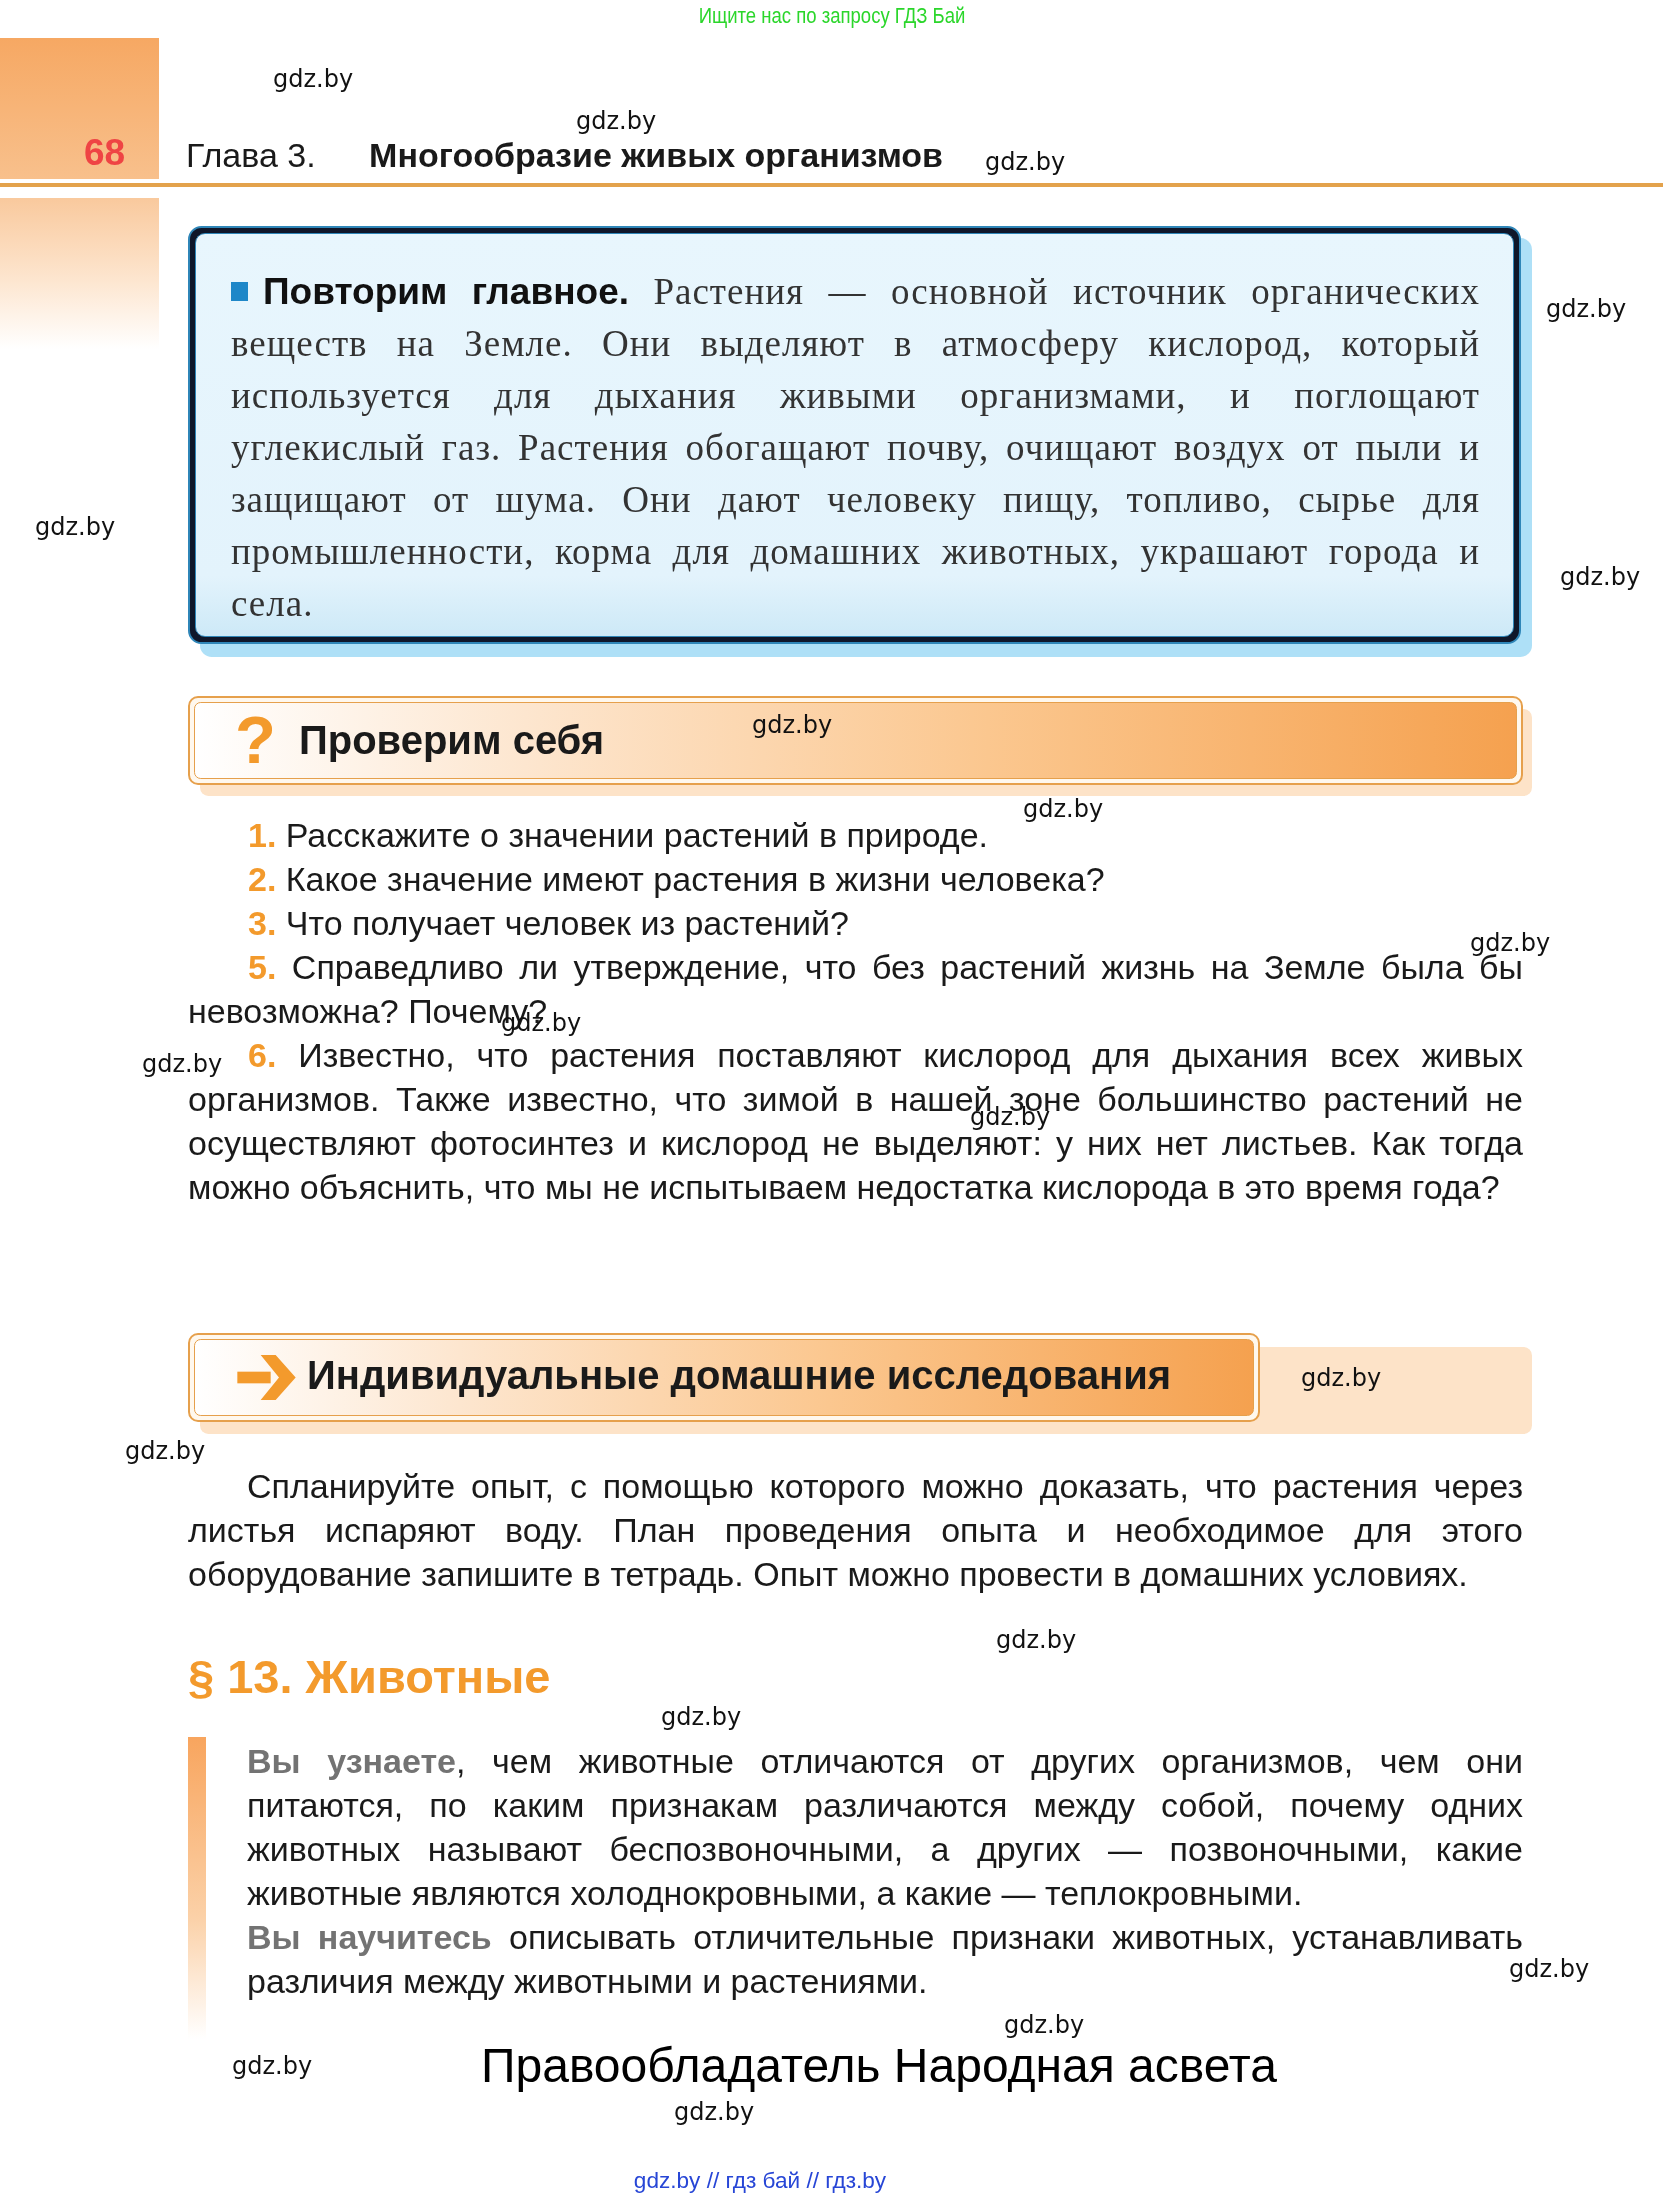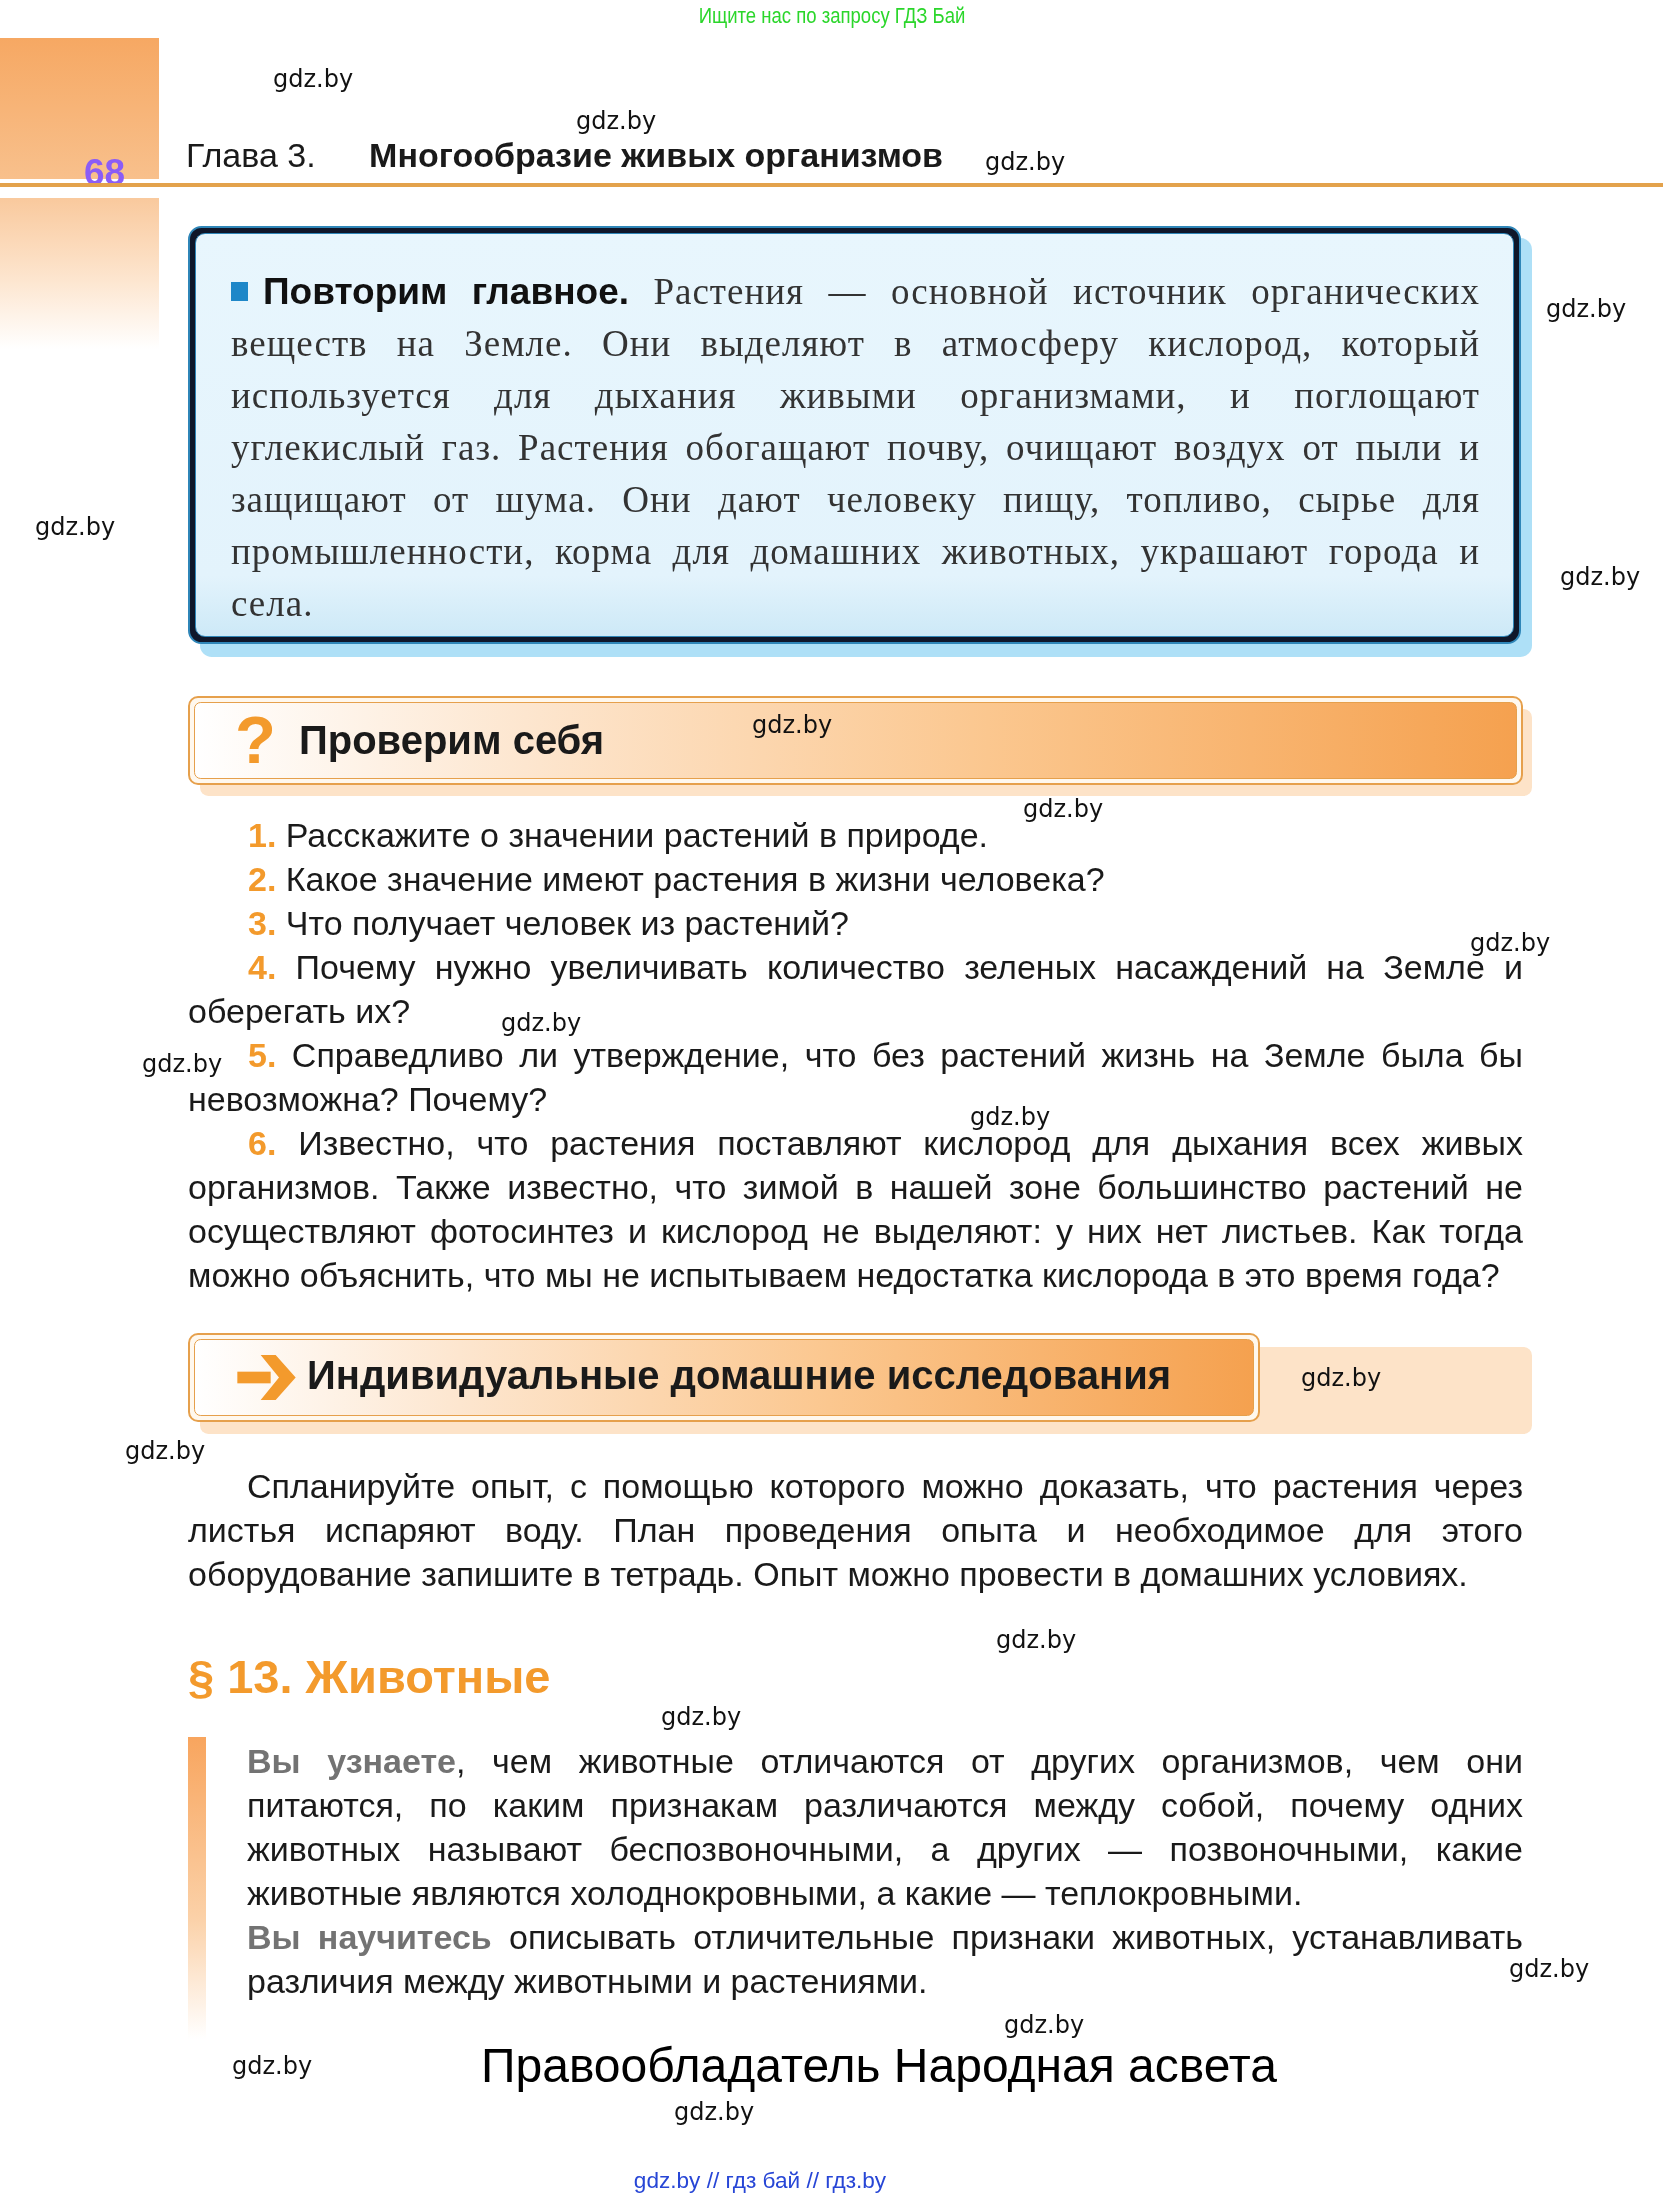--- a/index.html
+++ b/index.html
@@ -21,23 +21,22 @@
     
     .page-tab-top {
       left: 0; top: 38px; width: 159px; height: 141px;
       background: linear-gradient(180deg, #f6a863 0%, #f8c08c 100%);
     }
     .page-tab-bottom {
       left: 0; top: 198px; width: 159px; height: 151px;
       background: linear-gradient(180deg, #f9c99d 0%, #fde6d0 55%, #ffffff 100%);
     }
     .page-number {
-      left: 84px; top: 132px; font-size: 37px; font-weight: bold; color: #8b5cf6;
+      left: 84px; top: 132px; font-size: 37px; font-weight: bold; color: #ef4444;
       font-family: "Liberation Sans", sans-serif;
-      margin-top: 20px;
     }
     .chapter-title {
       left: 186px; top: 136px; font-size: 34px; color: #1a1a1a; white-space: nowrap;
     }
     .chapter-title .prefix { font-weight: normal; }
     .chapter-title .name { font-weight: bold; margin-left: 44px; }
     .header-rule {
       left: 0; top: 183px; width: 1664px; height: 4.2px; background: #e3a24c;
     }
 
@@ -163,21 +162,20 @@
 <div class="banner" style="left:188px; top:696px; width:1335px; height:89px;">
   <div class="banner-inner"></div>
   <div class="question-mark" style="left:45px; top:3.4px;">?</div>
   <div class="banner-title" style="left:109px; top:20px;">Проверим себя</div>
 </div>
 
 <div class="abs questions">
   <p class="q"><span class="num">1.</span> <span>Расскажите о значении растений в природе.</span></p>
   <p class="q"><span class="num">2.</span> <span>Какое значение имеют растения в жизни человека?</span></p>
   <p class="q"><span class="num">3.</span> <span>Что получает человек из растений?</span></p>
-  <p class="q"><span class="num">4.</span> <span>Почему нужно увеличивать количество зеленых насаждений на Земле и оберегать их?</span></p>
   <p class="q"><span class="num">5.</span> <span>Справедливо ли утверждение, что без растений жизнь на Земле была бы невозможна? Почему?</span></p>
   <p class="q"><span class="num">6.</span> <span>Известно, что растения поставляют кислород для дыхания всех живых организмов. Также известно, что зимой в нашей зоне большинство растений не осуществляют фотосинтез и кислород не выделяют: у них нет листьев. Как тогда можно объяснить, что мы не испытываем недостатка кислорода в это время года?</span></p>
 </div>
 
 <div class="banner-shadow" style="left:200px; top:1347px; width:1332px; height:87px;"></div>
 <div class="banner" style="left:188px; top:1333px; width:1072px; height:89px;">
   <div class="banner-inner"></div>
   <svg class="arrow-icon" style="left:47px; top:20px;" viewBox="0 0 70 54">
     <rect x="0" y="20" width="40" height="14" fill="#f39a2c"></rect>
     <polygon points="28,0 46,0 70,27 46,54 28,54 50,27" fill="#f39a2c"></polygon>

